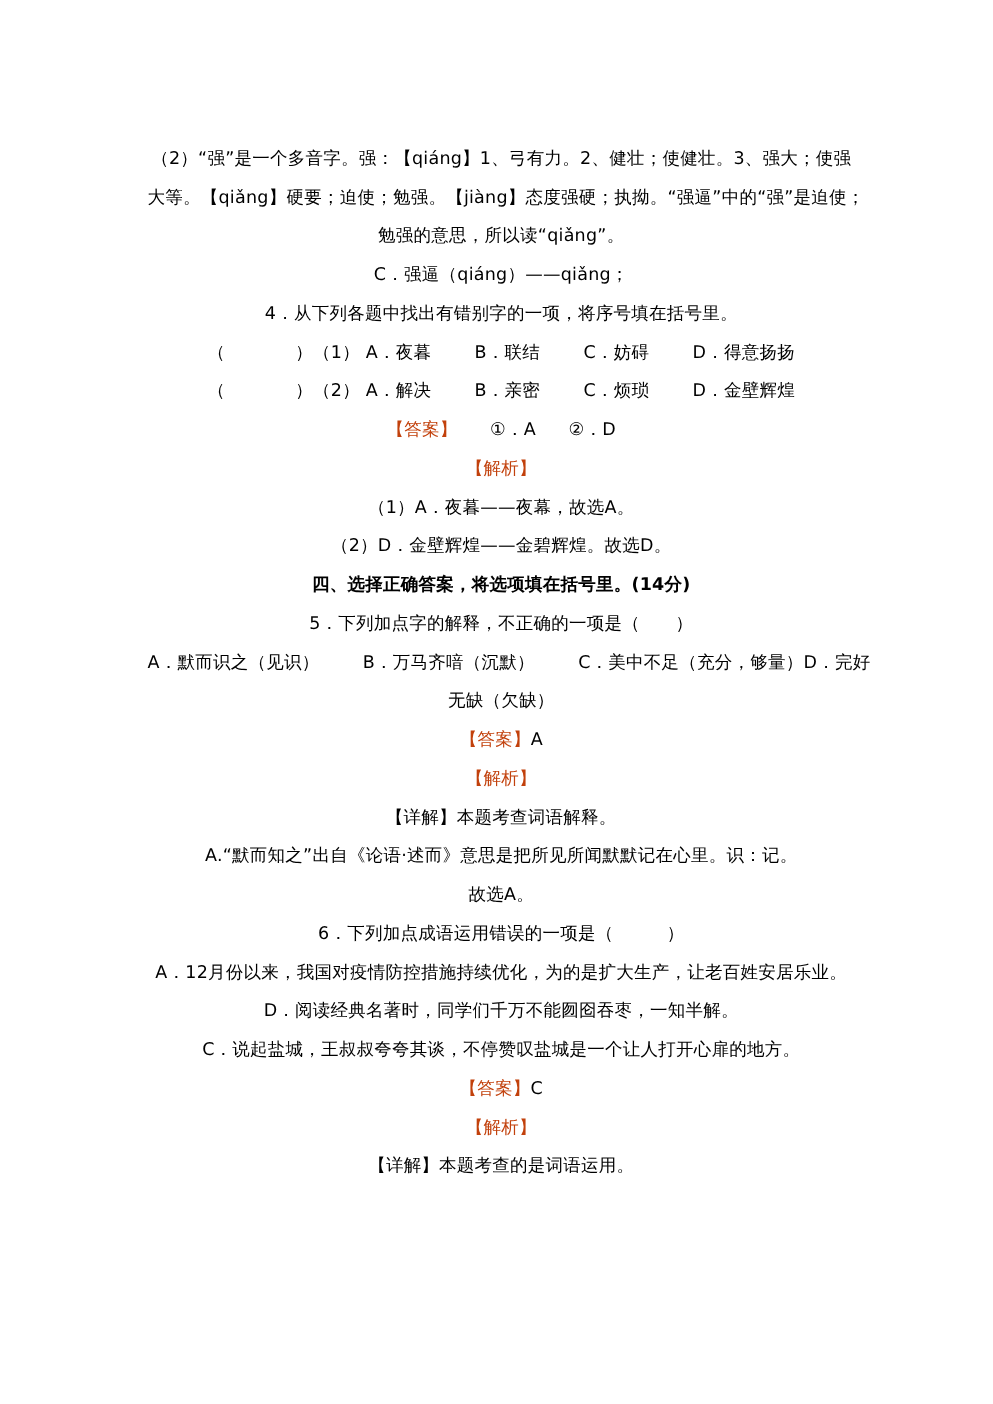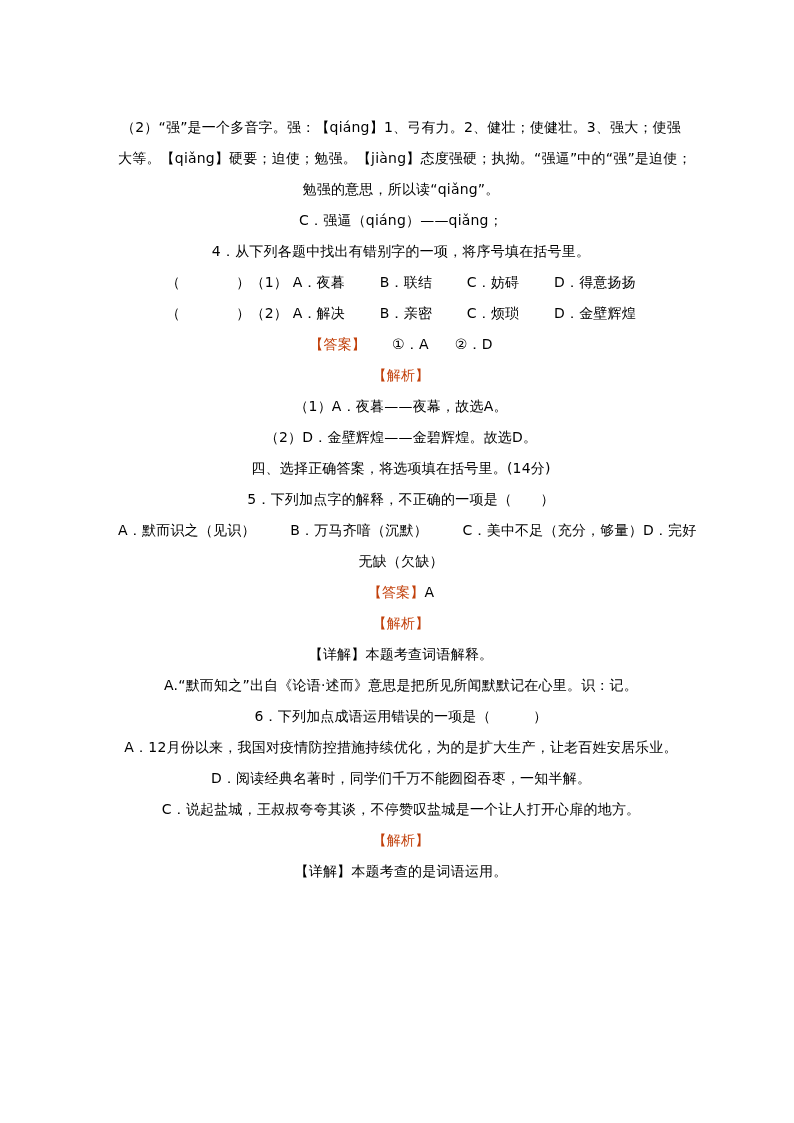--- a/index.html
+++ b/index.html
@@ -26,21 +26,21 @@
       line-height: 31px;
       height: 31px;
       white-space: nowrap;
       letter-spacing: 0.2px;
       text-align: center;
     }
     .label {
       color: #c2410c;
     }
     .bold {
-      font-weight: normal;
+      font-weight: bold;
     }
     .opt-row span {
       display: inline-block;
     }
     .blank {
       display: inline-block;
       width: 56px;
     }
     .gap-m { display: inline-block; width: 26px; }
     .gap-l { display: inline-block; width: 30px; }
@@ -89,23 +89,27 @@
   </div>
   <div class="line">无缺（欠缺）</div>
   <div class="line">
     <span class="label">【答案】</span><span>A</span>
   </div>
   <div class="line">
     <span class="label">【解析】</span>
   </div>
   <div class="line">【详解】本题考查词语解释。</div>
   <div class="line">A.“默而知之”出自《论语·述而》意思是把所见所闻默默记在心里。识：记。</div>
+  <div class="line">故选A。</div>
 
   <div class="line">6．下列加点成语运用错误的一项是（　　　）</div>
   <div class="line">A．12月份以来，我国对疫情防控措施持续优化，为的是扩大生产，让老百姓安居乐业。</div>
   <div class="line">D．阅读经典名著时，同学们千万不能囫囵吞枣，一知半解。</div>
   <div class="line">C．说起盐城，王叔叔夸夸其谈，不停赞叹盐城是一个让人打开心扉的地方。</div>
+  <div class="line">
+    <span class="label">【答案】</span><span>C</span>
+  </div>
   <div class="line">
     <span class="label">【解析】</span>
   </div>
   <div class="line">【详解】本题考查的是词语运用。</div>
 
 </div>
 
 </body></html>

